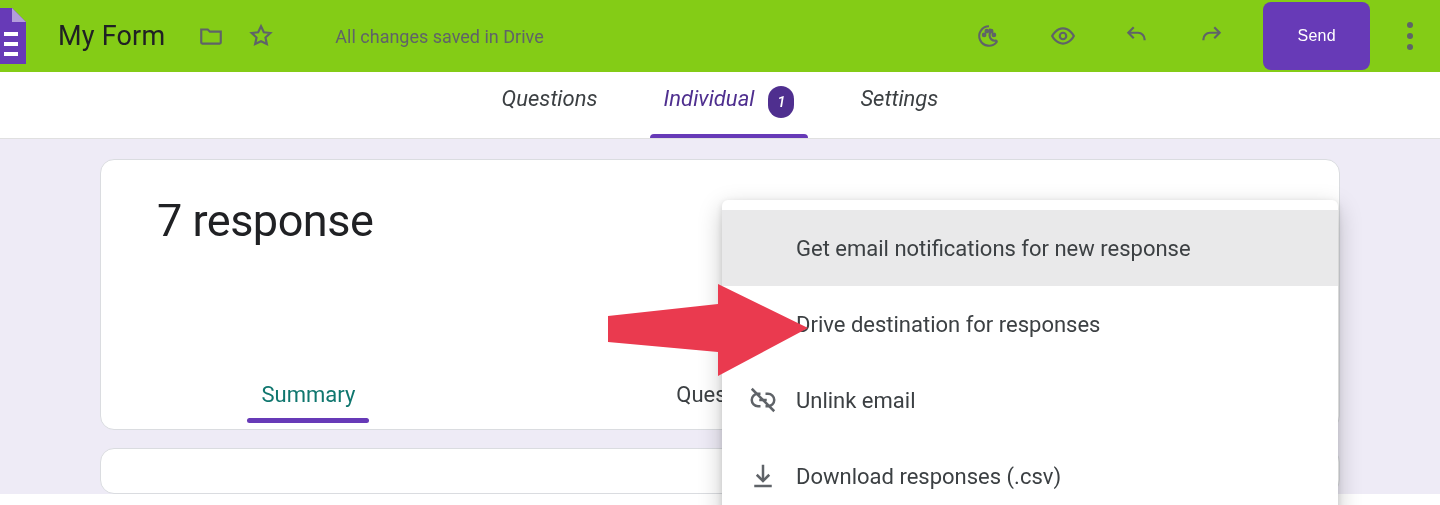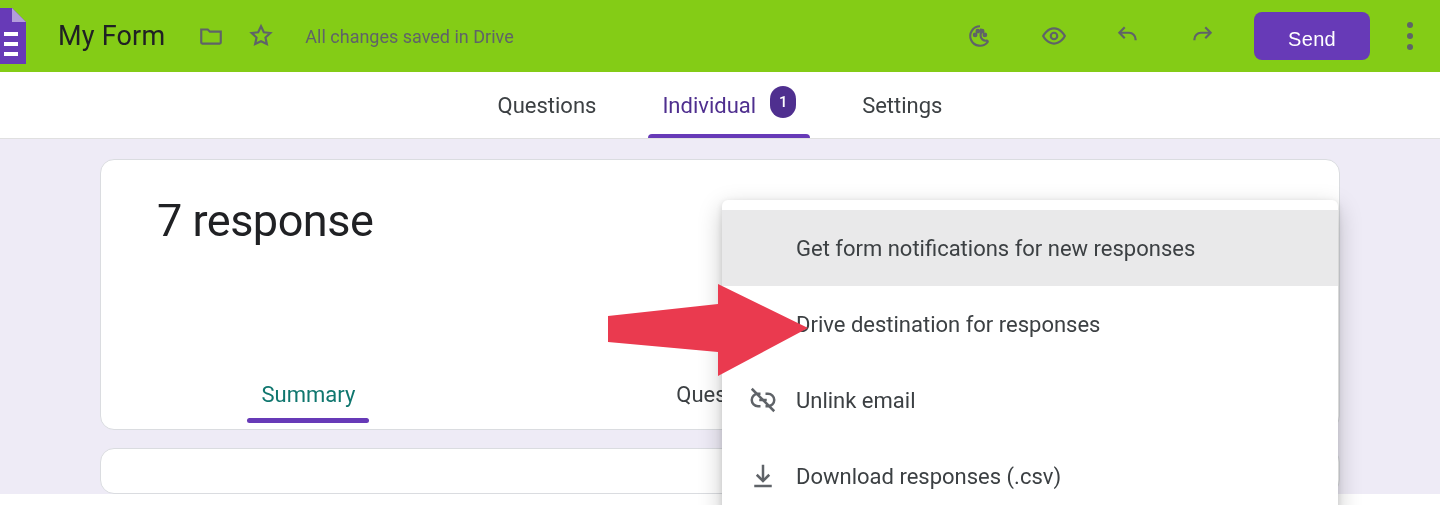--- a/index.html
+++ b/index.html
@@ -43,37 +43,37 @@
     align-items: center;
     justify-content: center;
     color: #5f6368;
     margin-right: 6px;
     border-radius: 50%;
   }
   .toolbar-icon svg { width: 26px; height: 26px; }
   .save-text {
     font-size: 18px;
     color: #5f6368;
-    margin-left: 16px;
+    margin-left: 46px;
   }
   .toolbar-spacer { flex: 1; }
   .toolbar-right {
     display: flex;
     align-items: center;
     gap: 30px;
   }
   .toolbar-right .toolbar-icon { margin-right: 0; }
   .send-btn {
     background: #673ab7;
     color: #fff;
-    font-size: 20px;
+    font-size: 16px;
     font-weight: 500;
     border: none;
     padding: 16px 34px;
-    height: 48px;
+    height: 68px;
     border-radius: 8px;
     letter-spacing: 0.3px;
     cursor: pointer;
   }
   .kebab {
     display:flex; flex-direction:column; gap:5px;
     width: 20px; align-items:center;
   }
   .kebab span { width:6px; height:6px; background:#5f6368; border-radius:50%; }
 
@@ -83,24 +83,25 @@
     justify-content: center;
     gap: 50px;
     border-bottom: 1px solid #e0e0e0;
     background: #fff;
   }
   .tab {
     font-size: 22px;
     color: #3c4043;
     padding: 14px 8px 20px;
     display: flex;
-    align-items: flex-end;
+    align-items: flex-start;
     gap: 14px;
     cursor: pointer;
     position: relative;
+    font-style: italic;
   }
   .tab.active {
     color: #4f2f8f;
   }
   .tab.active::after {
     content: "";
     position: absolute;
     left: -6px; right: -6px; bottom: 0;
     height: 4px;
     background: #673ab7;
@@ -299,21 +300,21 @@
     </div>
   </div>
   <div class="card second"></div>
 </div>
 
 <div class="menu">
   <div class="menu-item selected">
     <span class="micon blank">
         <svg></svg>
       </span>
-    <span>Get form notifications for new responses</span>
+    <span>Get email notifications for new response</span>
   </div>
   <div class="menu-item">
     <span class="micon blank">
         <svg></svg>
       </span>
     <span>Drive destination for responses</span>
   </div>
   <div class="menu-item">
     <span class="micon">
       <svg viewBox="0 0 24 24" fill="none" stroke="#5f6368" stroke-width="2">

